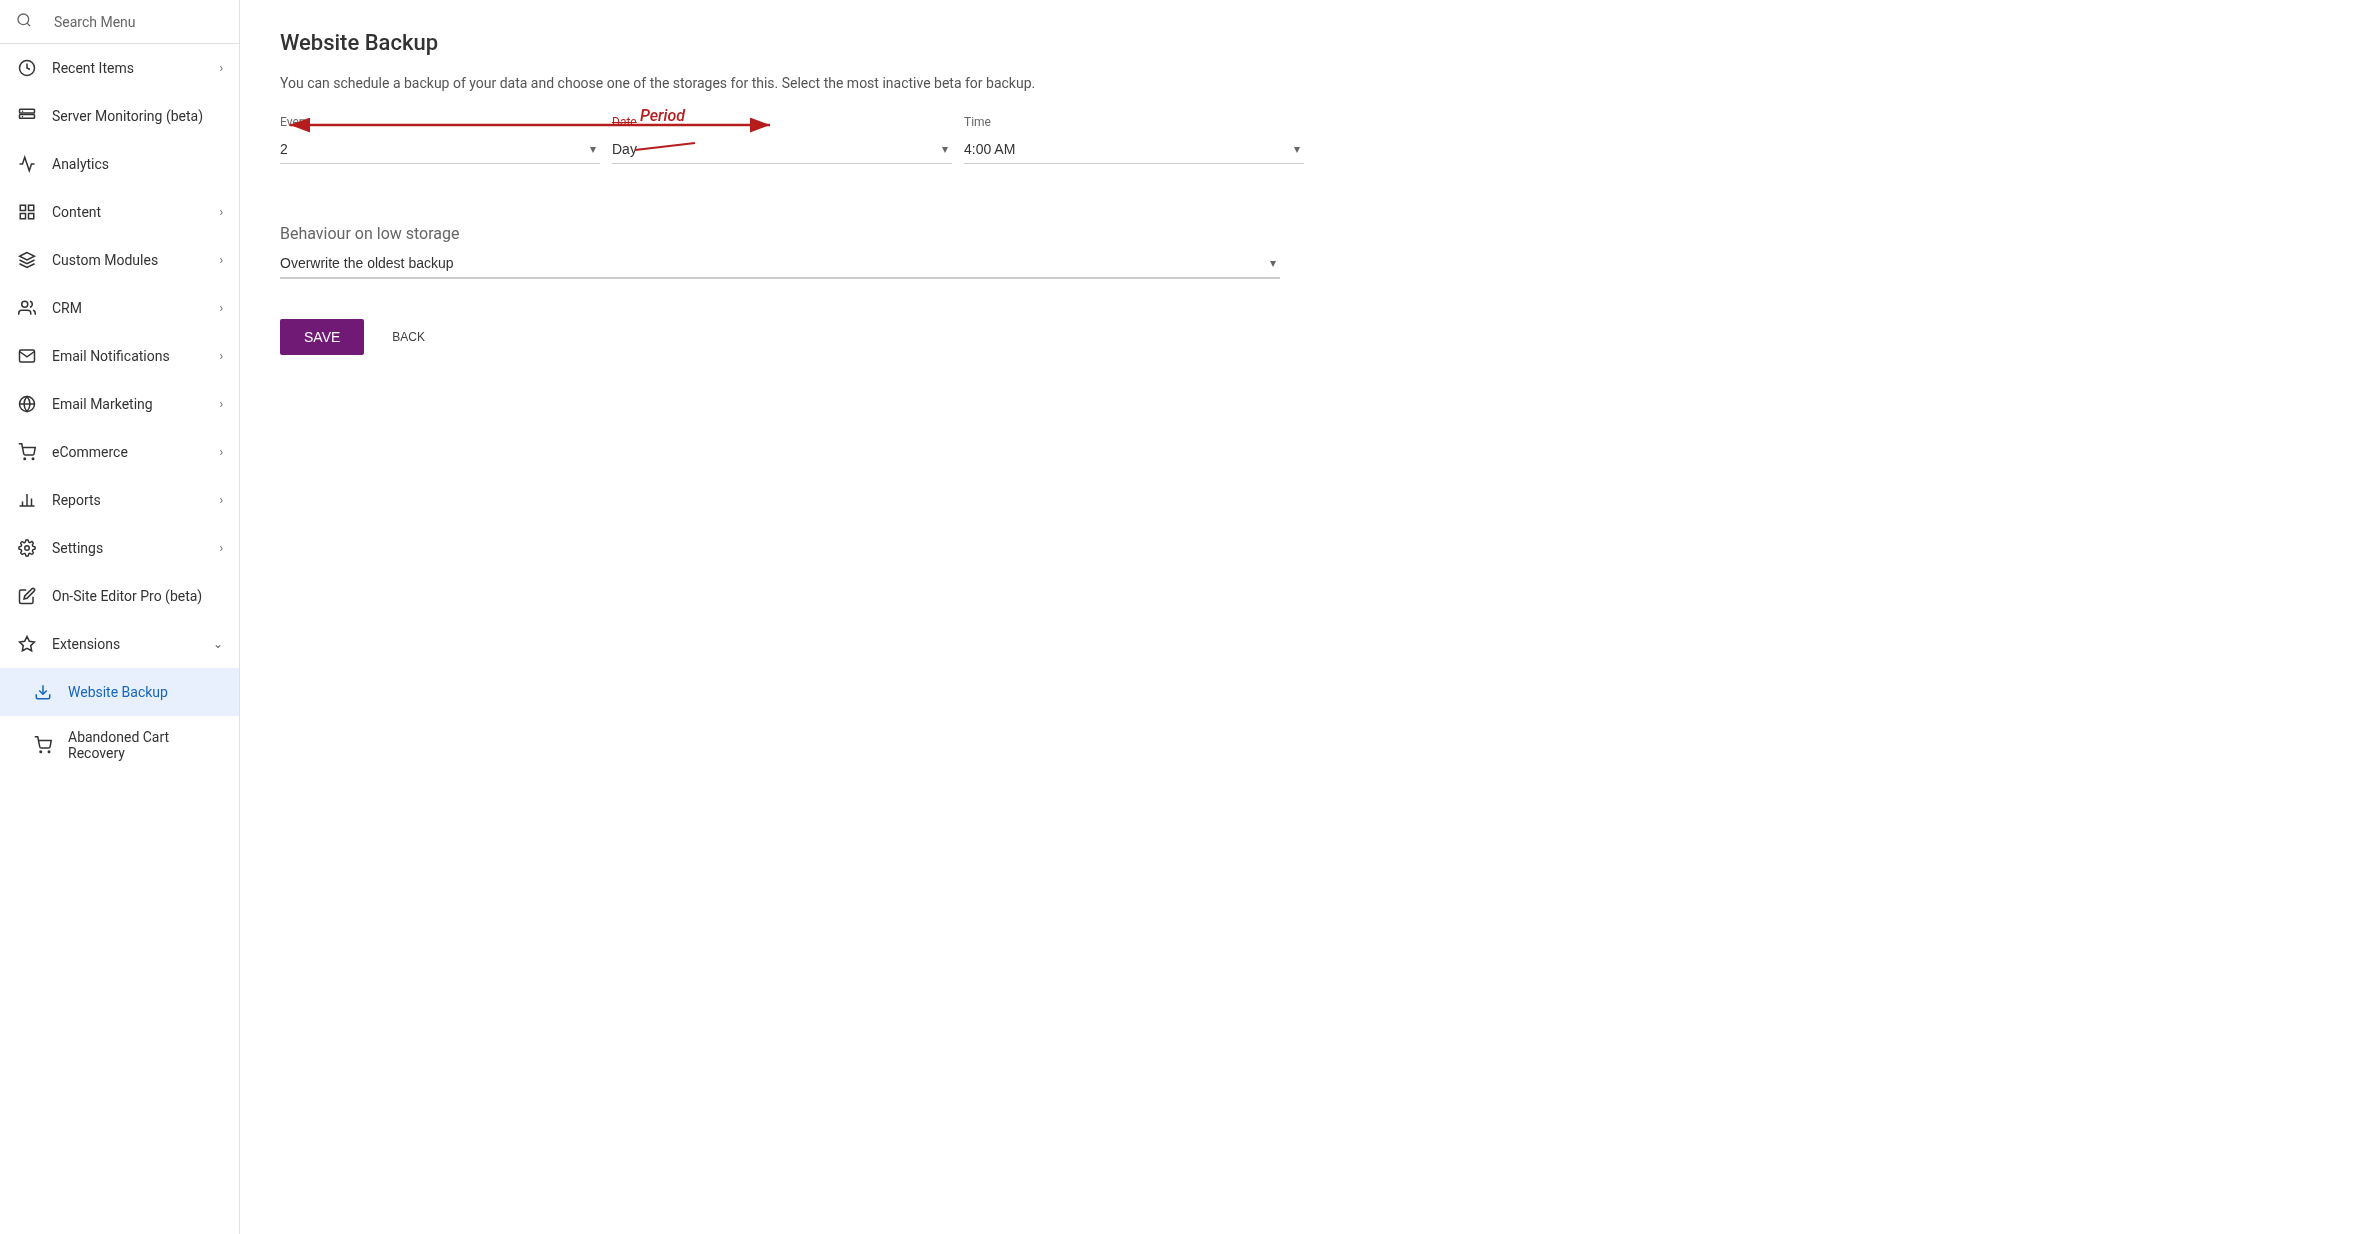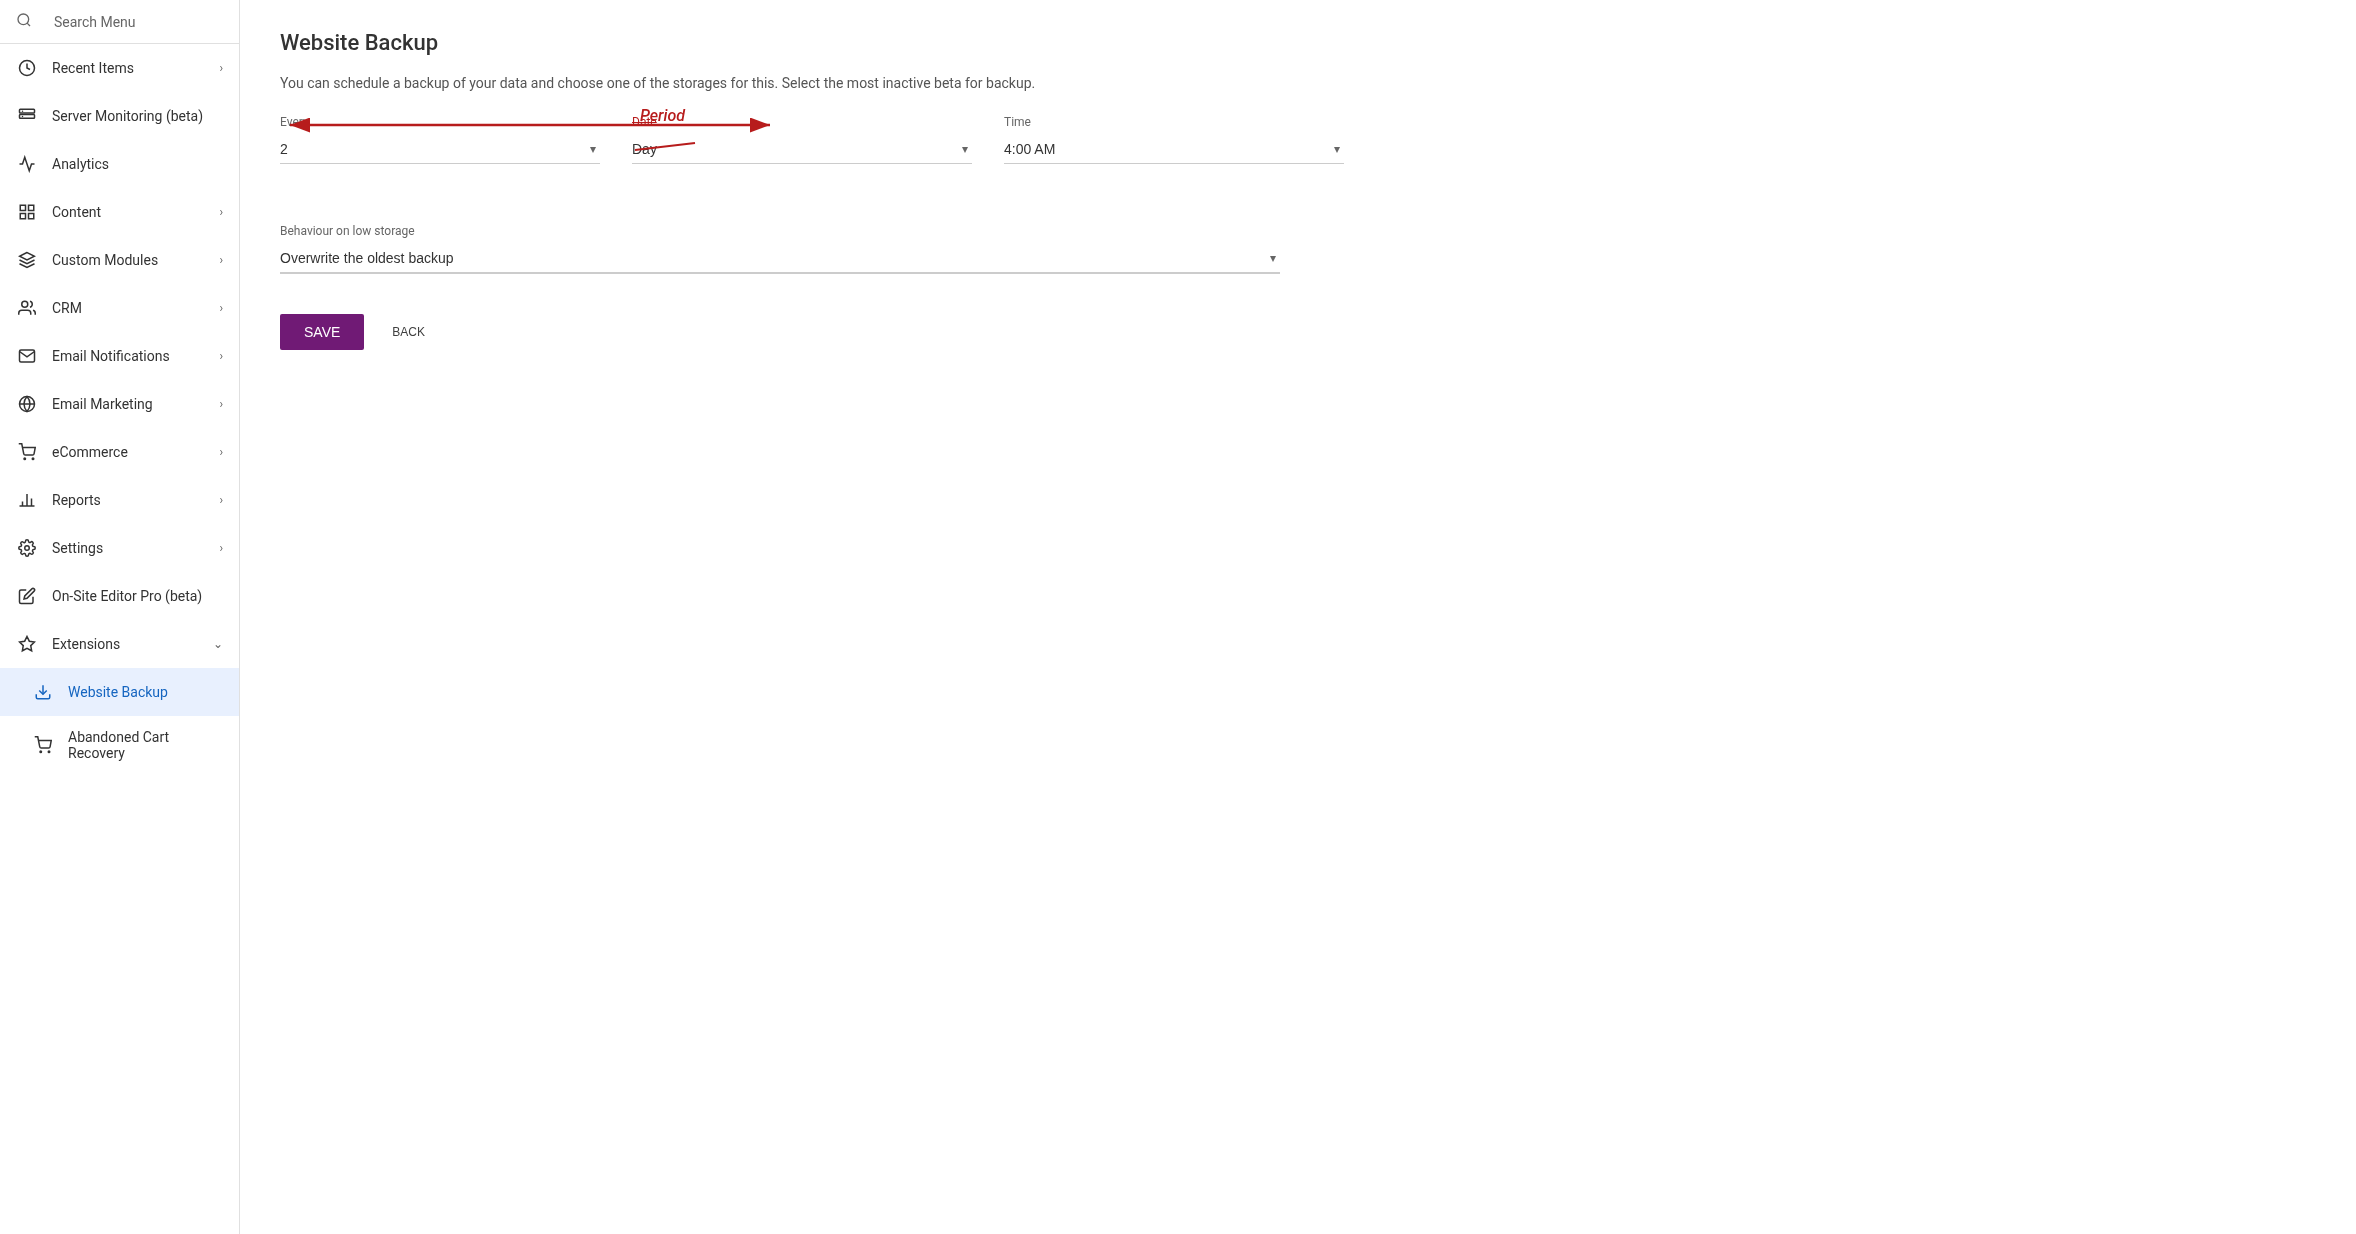--- a/index.html
+++ b/index.html
@@ -19,34 +19,34 @@
     .sidebar-item .chevron { margin-left: auto; font-size: 12px; color: #666; }
 
     
     .main { flex: 1; overflow-y: auto; padding: 30px 40px; background: #fff; }
 
     .page-title { font-size: 22px; font-weight: 500; color: #333; margin-bottom: 20px; }
 
     .description { font-size: 14px; color: #555; margin-bottom: 24px; }
 
     
-    .form-row { display: flex; align-items: flex-end; gap: 32px; margin-bottom: 30px; position: relative; }
+    .form-row { display: flex; align-items: flex-end; gap: 12px; margin-bottom: 30px; position: relative; }
 
     .form-field { display: flex; flex-direction: column; }
     .form-field label { font-size: 12px; color: #666; margin-bottom: 6px; }
     .form-field.every { width: 320px; }
     .form-field.date { width: 340px; }
     .form-field.time { width: 340px; }
 
     .select-wrapper { position: relative; display: flex; align-items: center; border-bottom: 1px solid #ccc; padding: 6px 0; }
     .select-wrapper select { appearance: none; border: none; outline: none; font-size: 14px; color: #333; background: transparent; width: 100%; cursor: pointer; padding-right: 20px; }
     .select-wrapper .dropdown-arrow { position: absolute; right: 4px; font-size: 12px; color: #666; pointer-events: none; }
 
     .behaviour-section { margin-bottom: 30px; }
-    .behaviour-label { font-size: 12px; color: #666; margin-bottom: 6px; }
+    .behaviour-label { font-size: 16px; color: #666; margin-bottom: 6px; }
     .behaviour-select { position: relative; display: flex; align-items: center; border-bottom: 1px solid #ccc; padding: 6px 0; }
     .behaviour-select select { appearance: none; border: none; outline: none; font-size: 14px; color: #333; background: transparent; width: 100%; cursor: pointer; padding-right: 20px; }
     .behaviour-select .dropdown-arrow { position: absolute; right: 4px; font-size: 12px; color: #666; pointer-events: none; }
 
     
     .button-row { display: flex; align-items: center; gap: 20px; margin-top: 40px; }
     .btn-save { background: #701a75; color: #fff; border: none; padding: 10px 24px; font-size: 14px; font-weight: 500; cursor: pointer; border-radius: 2px; }
     .btn-back { background: transparent; border: none; color: #404040; font-size: 12px; cursor: pointer; padding: 10px 8px; }
   </style>
 </head>

